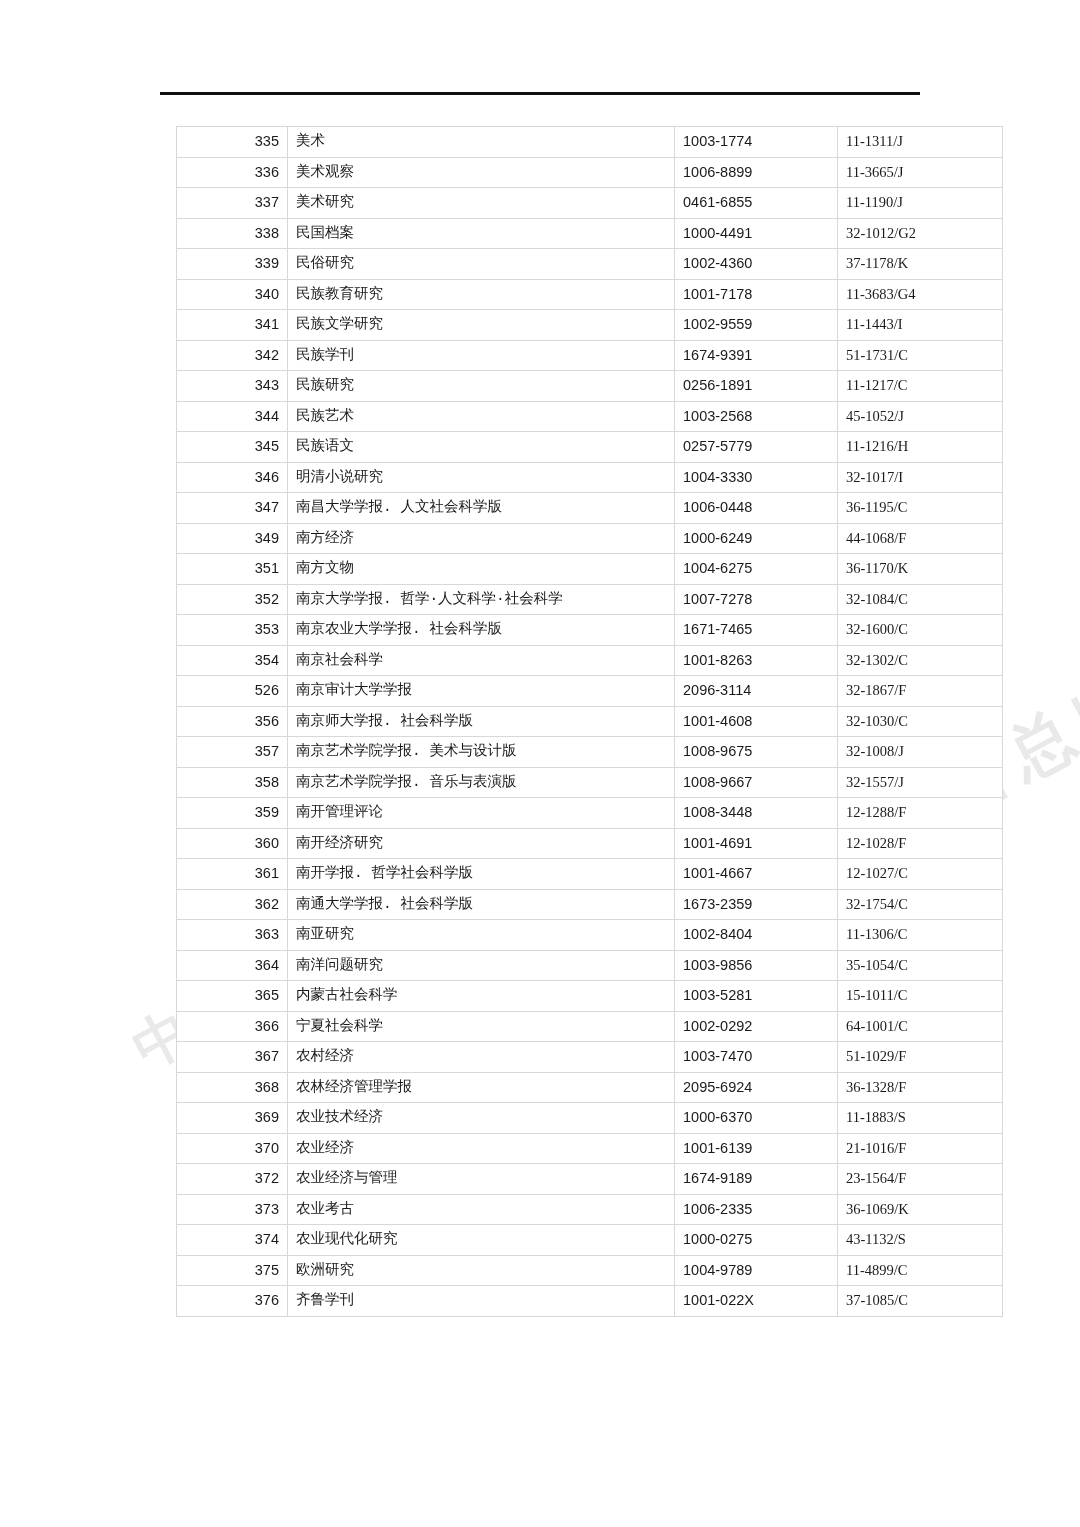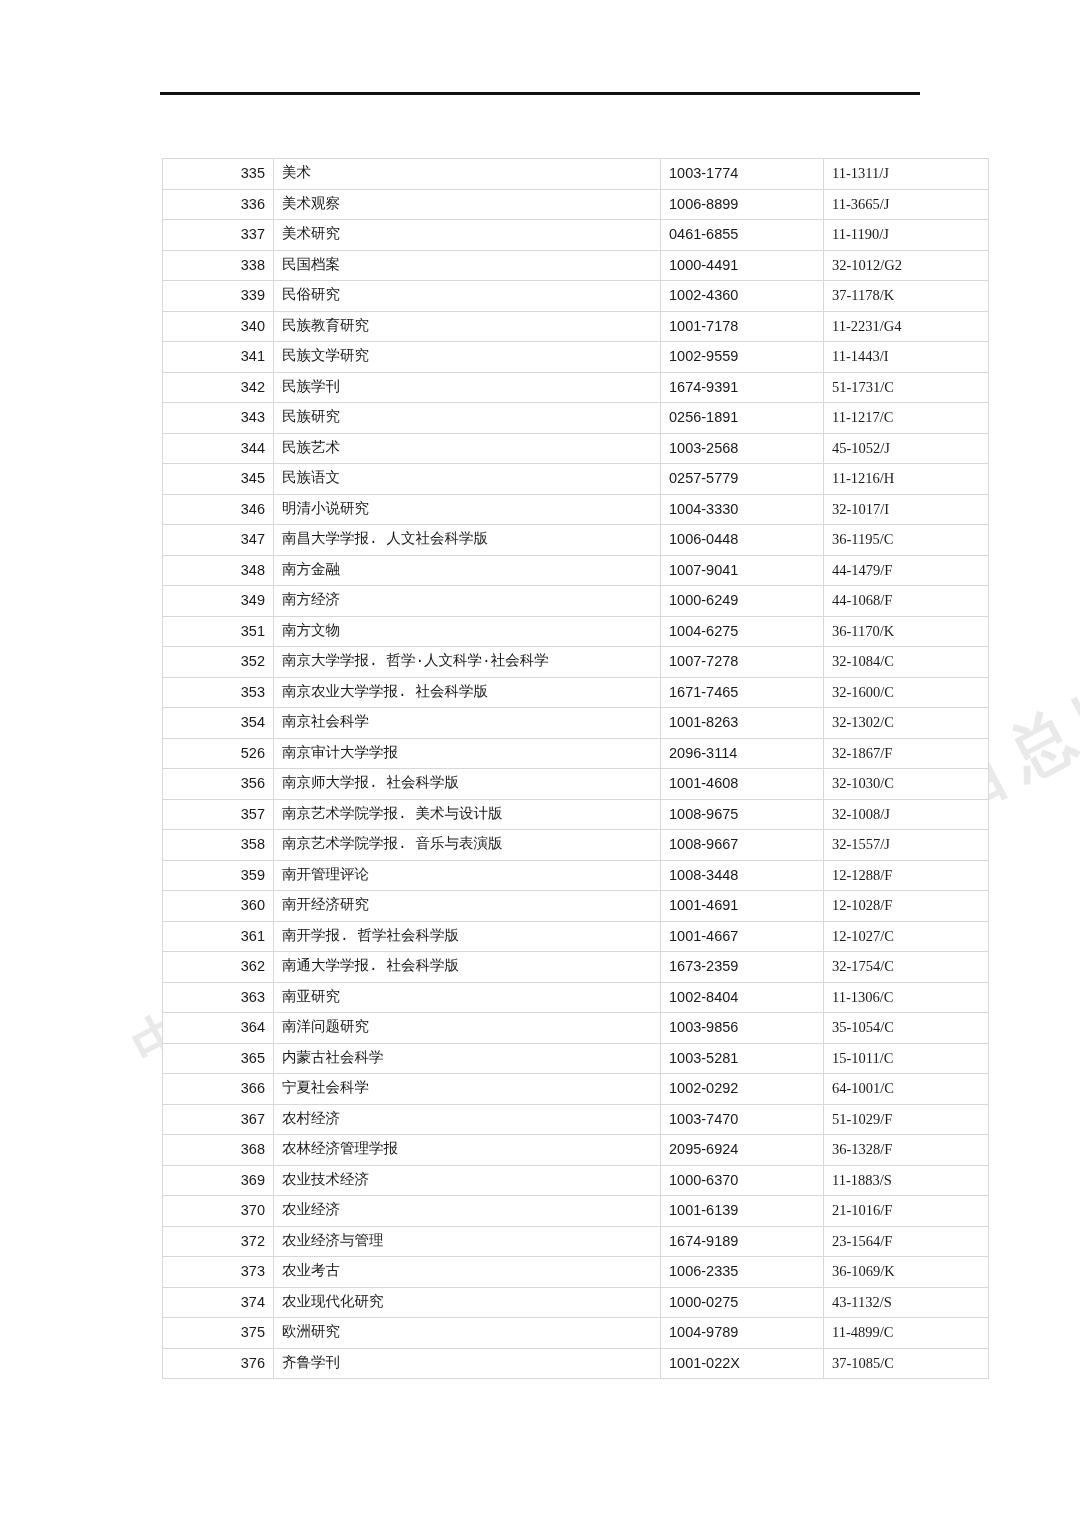--- a/index.html
+++ b/index.html
@@ -48,25 +48,24 @@
     transform: rotate(-28deg);
     transform-origin: left top;
     font-weight: 700;
   }
   .wm1 { left: 170px; top: 640px; }
   .wm2 { left: 470px; top: 1000px; }
   .wm3 { left: 120px; top: 1020px; font-size: 56px; }
 
   .table-wrap {
     position: absolute;
-    left: 162px;
+    left: 176px;
     top: 126px;
     width: 760px;
     z-index: 10;
-    margin-top: 32px;
   }
   table.journals {
     border-collapse: collapse;
     width: 760px;
     table-layout: fixed;
   }
   table.journals td {
     border: 1px solid #d8d8d8;
     height: 29.5px;
     padding: 0 8px;
@@ -141,21 +140,21 @@
           <tr>
             <td class="c-num">339</td>
             <td class="c-name">民俗研究</td>
             <td class="c-issn">1002-4360</td>
             <td class="c-cn">37-1178/K</td>
           </tr>
           <tr>
             <td class="c-num">340</td>
             <td class="c-name">民族教育研究</td>
             <td class="c-issn">1001-7178</td>
-            <td class="c-cn">11-2231/G4</td>
+            <td class="c-cn">11-3683/G4</td>
           </tr>
           <tr>
             <td class="c-num">341</td>
             <td class="c-name">民族文学研究</td>
             <td class="c-issn">1002-9559</td>
             <td class="c-cn">11-1443/I</td>
           </tr>
           <tr>
             <td class="c-num">342</td>
             <td class="c-name">民族学刊</td>
@@ -186,26 +185,20 @@
             <td class="c-issn">1004-3330</td>
             <td class="c-cn">32-1017/I</td>
           </tr>
           <tr>
             <td class="c-num">347</td>
             <td class="c-name">南昌大学学报. 人文社会科学版</td>
             <td class="c-issn">1006-0448</td>
             <td class="c-cn">36-1195/C</td>
           </tr>
           <tr>
-            <td class="c-num">348</td>
-            <td class="c-name">南方金融</td>
-            <td class="c-issn">1007-9041</td>
-            <td class="c-cn">44-1479/F</td>
-          </tr>
-          <tr>
             <td class="c-num">349</td>
             <td class="c-name">南方经济</td>
             <td class="c-issn">1000-6249</td>
             <td class="c-cn">44-1068/F</td>
           </tr>
           <tr>
             <td class="c-num">351</td>
             <td class="c-name">南方文物</td>
             <td class="c-issn">1004-6275</td>
             <td class="c-cn">36-1170/K</td>

